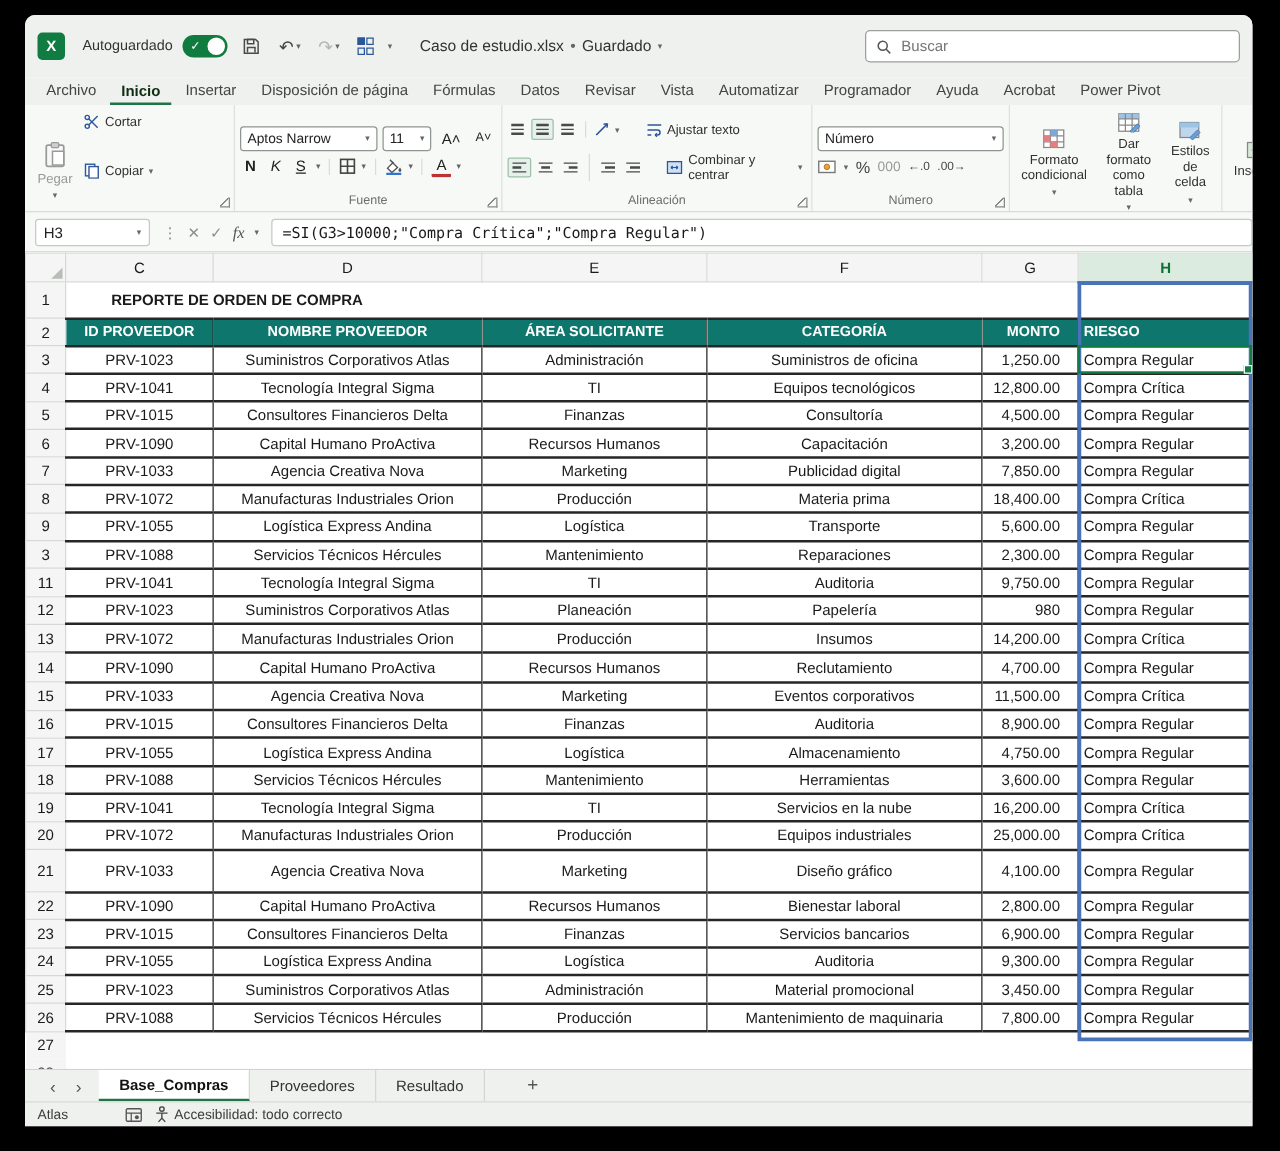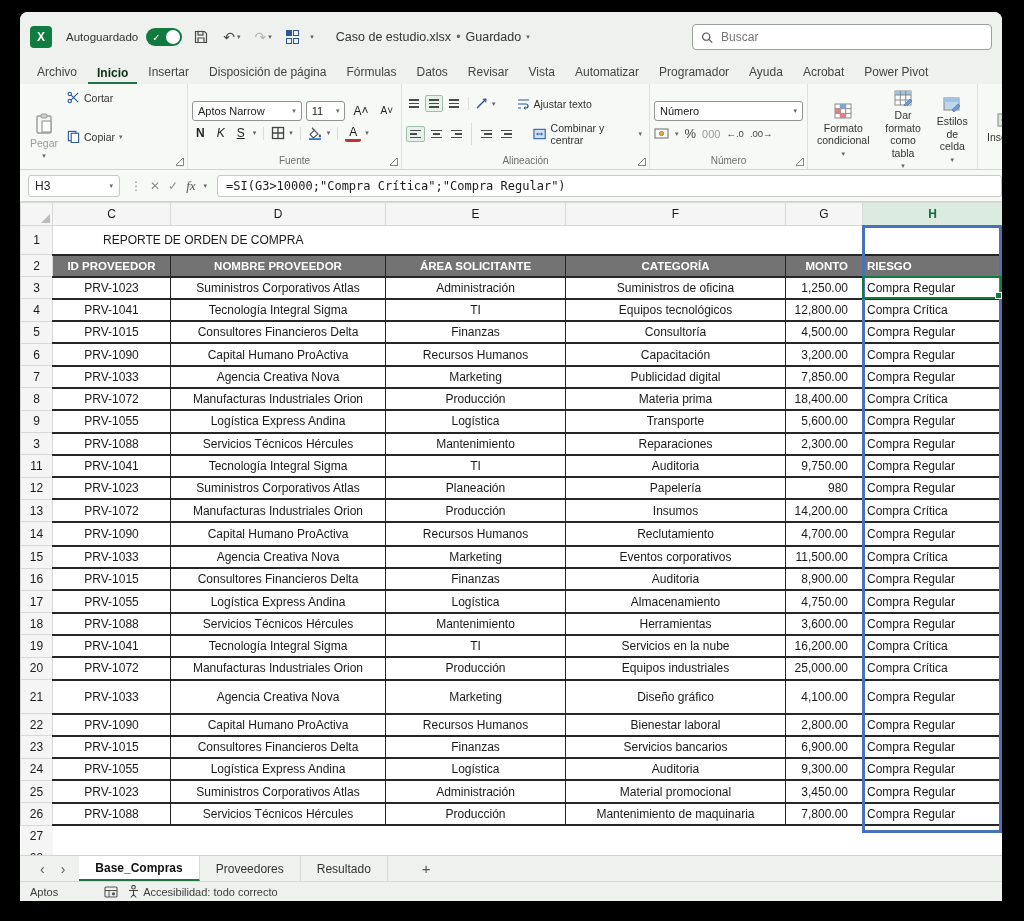--- a/index.html
+++ b/index.html
@@ -68,24 +68,24 @@
 
   
   .gridwrap { position:relative; flex:1; background:#fff; overflow:hidden; }
   table.sheet { border-collapse:collapse; table-layout:fixed; width:982px; }
   table.sheet td, table.sheet th { overflow:hidden; white-space:nowrap; font-size:12px; color:#1a1a1a; }
   .hdr { background:#f4f5f4; color:#5a6065; font-size:11px; font-weight:normal; text-align:center;
          border:1px solid #d6d9d6; }
   th.hdr.selcol { background:#dcebe0; color:#0e703a; border-bottom:2px solid #107C41; font-weight:bold; }
   .corner { position:relative; background:#f4f5f4; border:1px solid #d6d9d6; }
   .corner::after { content:""; position:absolute; right:2px; bottom:2px; border-left:9px solid transparent; border-bottom:9px solid #b9bdb9; }
-  .titlecell { font-size:17px; font-weight:normal; color:#000; padding-left:50px; }
+  .titlecell { font-size:17px; font-weight:bold; color:#000; padding-left:36px; }
   td.t { border-right:1px solid #262626; border-bottom:2px solid #262626; border-left:1px solid #262626; text-align:center; }
   tr.colhead td.t { border-top:2px solid #262626; }
-  td.t.navy { background:#737373; color:#fff; font-weight:bold; font-size:11.5px; }
+  td.t.navy { background:#0f766e; color:#fff; font-weight:bold; font-size:11.5px; }
   td.t.num { text-align:right; padding-right:14px; }
   td.t.risk { text-align:left; padding-left:4px; }
   tr.emptyrow td { border:none; }
   .selbox { position:absolute; left:842px; top:23px; width:140px; height:608px; border:3px solid #4a72b8; pointer-events:none; }
   .activecell { position:absolute; left:842px; top:74px; width:140px; height:23px; border:2px solid #107C41; pointer-events:none; }
   .activecell::after { content:""; position:absolute; right:-2px; bottom:-2px; width:5px; height:5px; background:#107C41; border:1px solid #fff; }
 
   
   .tabbar { height:26px; background:#eef1ee; border-top:1px solid #cfd4cf; display:flex; align-items:stretch; padding-left:6px; flex:none; }
   .navarrows { display:flex; align-items:center; gap:16px; color:#555; font-size:14px; padding:0 14px; }
@@ -707,21 +707,21 @@
       <span>‹</span>
       <span>›</span>
     </div>
     <div class="stab active">Base_Compras</div>
     <div class="stab">Proveedores</div>
     <div class="stab">Resultado</div>
     <div class="addsheet">+</div>
   </div>
 
   <div class="statusbar">
-    <span>Aptos</span>
+    <span>Atlas</span>
     <span class="sb-sep"></span>
     <svg class="ic" width="14" height="12" viewBox="0 0 14 12">
       <rect x="1" y="1" width="12" height="10" rx="1" fill="none" stroke="#555" stroke-width="1.1"></rect>
       <path d="M1 4.5h12M5 4.5V11" stroke="#555" stroke-width="1"></path>
       <circle cx="9.5" cy="7.8" r="1.6" fill="#555"></circle>
     </svg>
     <span style="display:flex; align-items:center; gap:4px;">
       <svg class="ic" width="11" height="13" viewBox="0 0 11 13">
         <circle cx="5.5" cy="2.2" r="1.8" fill="none" stroke="#444" stroke-width="1.1"></circle>
         <path d="M1 5.5h9M5.5 5.5v4M5.5 9.5L2.8 12.5M5.5 9.5l2.7 3" stroke="#444" stroke-width="1.1" fill="none"></path>

